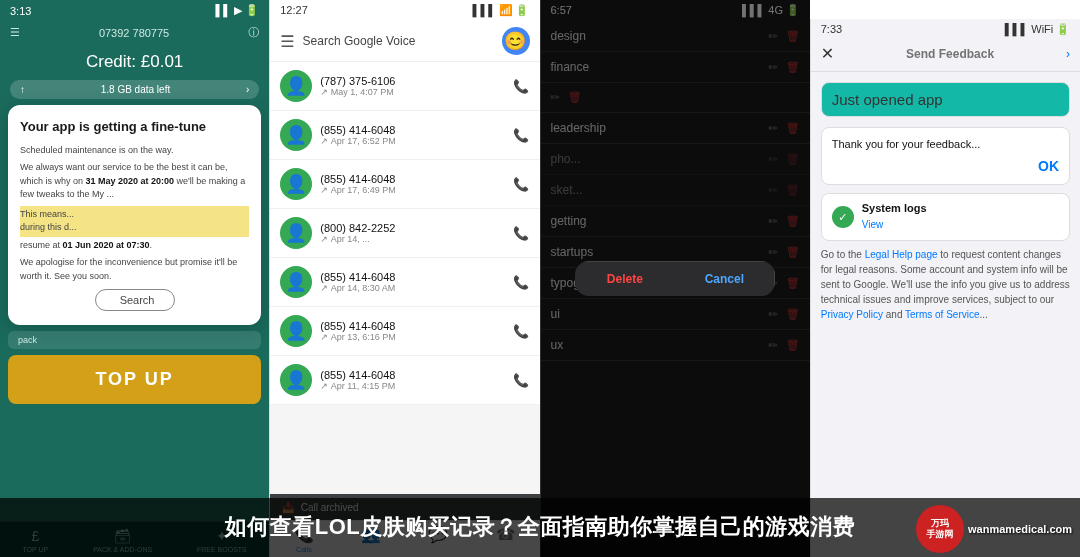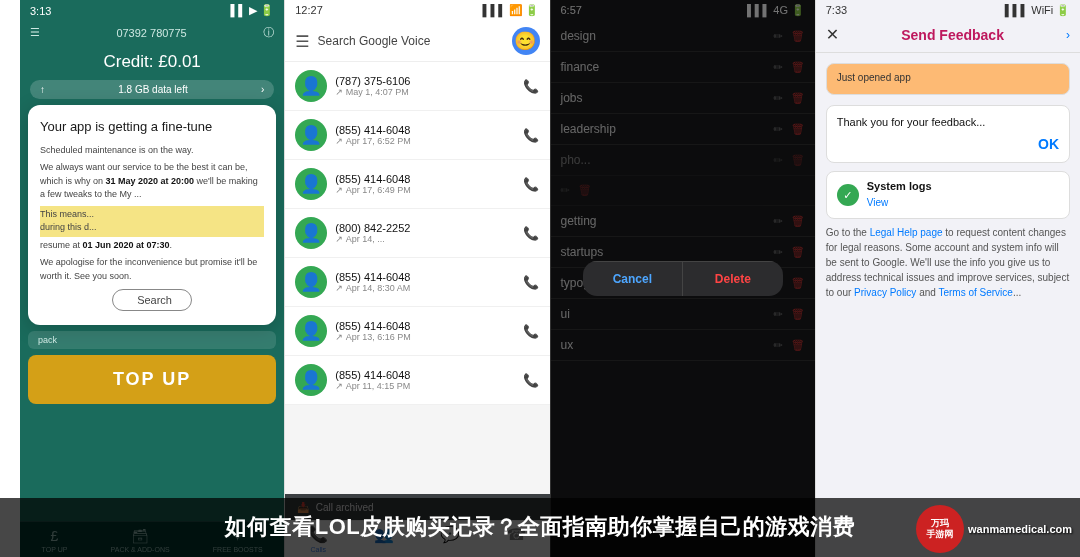--- a/index.html
+++ b/index.html
@@ -10,31 +10,30 @@
       font-family: -apple-system, BlinkMacSystemFont, 'Segoe UI', sans-serif;
       background: #fff;
       position: relative;
     }
 
     
     .panels {
       display: flex;
       width: 1080px;
       height: 557px;
-      padding-left: 20px;
     }
     .panel {
       flex: 1;
       overflow: hidden;
       position: relative;
     }
     .panel:nth-child(1) { background: #1a6b5c; }
     .panel:nth-child(2) { background: #f5f5f5; border-left: 1px solid #ddd; }
     .panel:nth-child(3) { background: #1c1c1e; border-left: 1px solid #333; }
-    .panel:nth-child(4) { background: #f2f2f7; border-left: 1px solid #ddd; }
+    .panel:nth-child(4) { background: #f2f2f7; border-left: 1px solid #ddd; margin-top: 19px; }
 
     
     .overlay-banner {
       position: absolute;
       bottom: 0;
       left: 0;
       width: 1080px;
       z-index: 100;
     }
     .banner-text {
@@ -114,21 +113,21 @@
     }
     .p1-modal {
       background: #fff;
       border-radius: 12px;
       margin: 6px 8px;
       padding: 14px 12px 10px;
       box-shadow: 0 4px 20px rgba(0,0,0,0.2);
     }
     .p1-modal-title {
       font-size: 13px;
-      font-weight: 400;
+      font-weight: 700;
       color: #1a1a1a;
       margin-bottom: 8px;
       line-height: 1.3;
     }
     .p1-modal-body {
       font-size: 9px;
       color: #444;
       line-height: 1.5;
       margin-bottom: 6px;
     }
@@ -344,30 +343,30 @@
       background: #f2f2f7;
     }
     .p4-header {
       display: flex;
       align-items: center;
       justify-content: space-between;
       padding: 4px 10px 8px;
       background: #f2f2f7;
       border-bottom: 1px solid #ddd;
     }
-    .p4-header-title { font-size: 14px; font-weight: 600; color: #be185d; }
+    .p4-header-title { font-size: 12px; font-weight: 600; color: #737373; }
     .p4-header-action { color: #007aff; font-size: 12px; }
     .p4-header-close { color: #333; font-size: 16px; }
     .p4-content { padding: 10px; }
     .p4-section { margin-bottom: 10px; }
     .p4-input-box {
-      background: #fdba74;
+      background: #14b8a6;
       border-radius: 8px;
       padding: 8px 10px;
-      font-size: 10px;
+      font-size: 15px;
       color: #333;
       border: 1px solid #ddd;
       min-height: 32px;
     }
     
     .p4-thankyou-card {
       background: #fff;
       border-radius: 8px;
       border: 1px solid #ddd;
       padding: 10px;
@@ -583,41 +582,41 @@
         </div>
       </div>
       <div class="p3-item">
         <span class="p3-item-label">finance</span>
         <div class="p3-item-icons">
           <span class="p3-icon-pencil">✏</span>
           <span class="p3-icon-trash">🗑</span>
         </div>
       </div>
       <div class="p3-item">
-        <span class="p3-item-label">jobs</span>
         <div class="p3-item-icons">
           <span class="p3-icon-pencil">✏</span>
           <span class="p3-icon-trash">🗑</span>
         </div>
       </div>
       <div class="p3-item">
         <span class="p3-item-label">leadership</span>
         <div class="p3-item-icons">
           <span class="p3-icon-pencil">✏</span>
           <span class="p3-icon-trash">🗑</span>
         </div>
       </div>
       <div class="p3-item" style="opacity:0.5">
         <span class="p3-item-label">pho...</span>
         <div class="p3-item-icons">
           <span class="p3-icon-pencil">✏</span>
           <span class="p3-icon-trash">🗑</span>
         </div>
       </div>
       <div class="p3-item" style="opacity:0.5">
+        <span class="p3-item-label">sket...</span>
         <div class="p3-item-icons">
           <span class="p3-icon-pencil">✏</span>
           <span class="p3-icon-trash">🗑</span>
         </div>
       </div>
       <div class="p3-item">
         <span class="p3-item-label">getting</span>
         <div class="p3-item-icons">
           <span class="p3-icon-pencil">✏</span>
           <span class="p3-icon-trash">🗑</span>
@@ -649,22 +648,22 @@
         <div class="p3-item-icons">
           <span class="p3-icon-pencil">✏</span>
           <span class="p3-icon-trash">🗑</span>
         </div>
       </div>
     </div>
 
     <div class="p3-modal-overlay">
       <div class="p3-modal">
         <div class="p3-modal-btns">
+          <div class="p3-modal-btn p3-btn-delete">Delete</div>
           <div class="p3-modal-btn p3-btn-cancel">Cancel</div>
-          <div class="p3-modal-btn p3-btn-delete">Delete</div>
         </div>
       </div>
     </div>
   </div>
 
   <div class="panel">
     <div class="p4-status-bar">
       <span>7:33</span>
       <span>▌▌▌ WiFi 🔋</span>
     </div>

